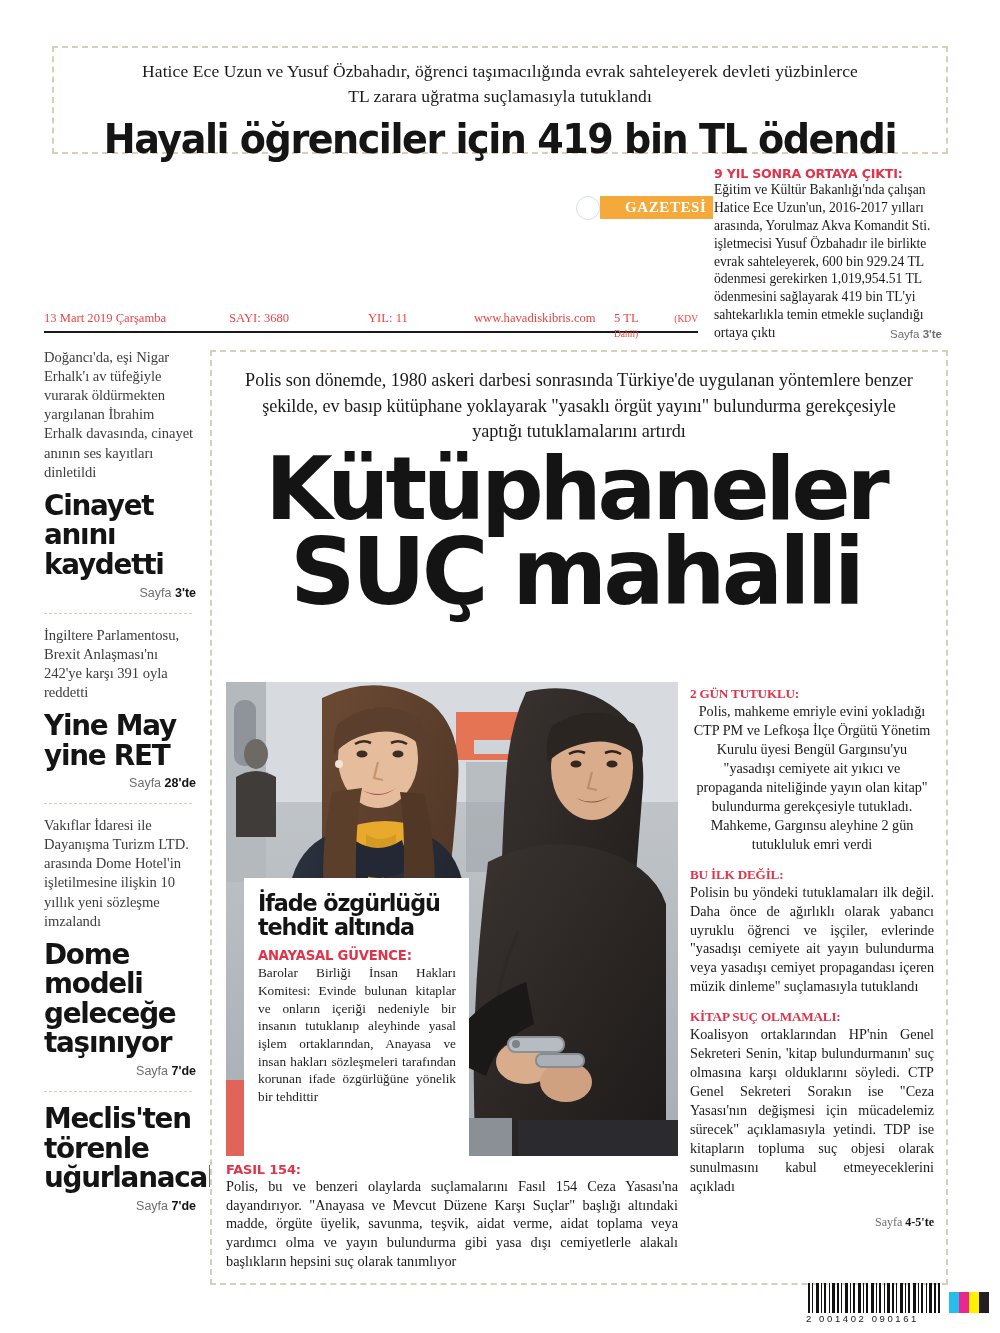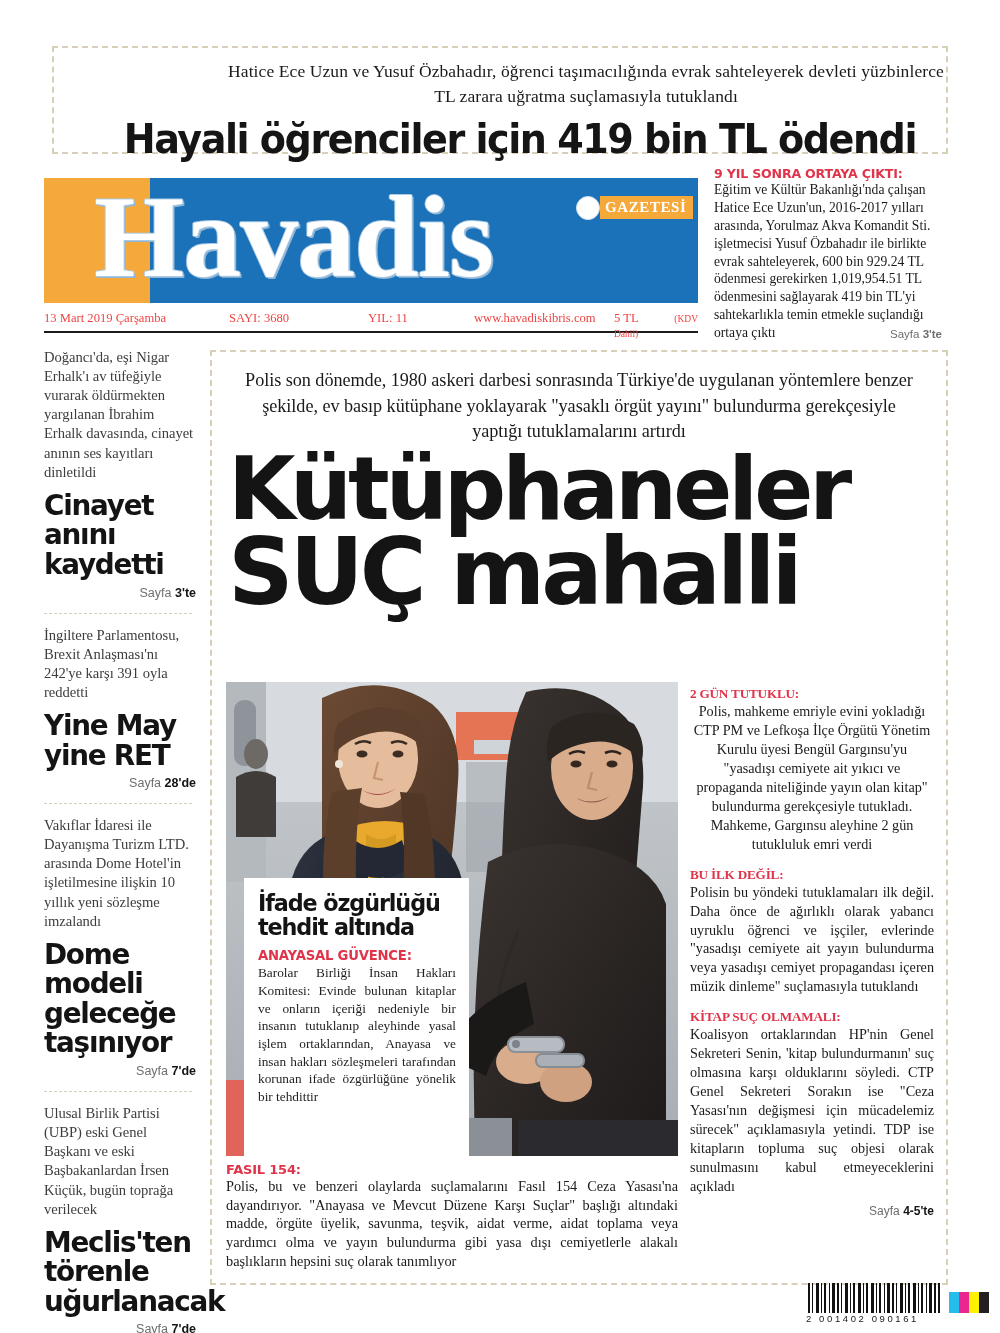--- a/index.html
+++ b/index.html
@@ -18,21 +18,21 @@
 
   
   .top-banner {
     position: absolute;
     left: 52px; top: 46px;
     width: 896px; height: 108px;
     border: 2px dashed #d8cfb8;
     background: #fff;
     display: flex;
     flex-direction: column;
-    align-items: flex-end;
+    align-items: center;
     justify-content: flex-start;
     padding-top: 11px;
   }
   .banner-kicker {
     font-family: "Liberation Serif", serif;
     font-size: 17.5px;
     line-height: 1.42;
     color: #1a1a1a;
     text-align: center;
     letter-spacing: 0.1px;
@@ -94,21 +94,21 @@
   }
   .mast-gazetesi {
     position: absolute;
     left: 600px; top: 196px;
     background: #f6a93b;
     color: #ffffff;
     font-family: "Liberation Serif", serif;
     font-weight: bold;
     font-size: 15px;
     letter-spacing: 0.6px;
-    padding: 2px 6px 2px 5px;
+    padding: 2px 6px 2px 25px;
     z-index: 5;
     line-height: 19px;
   }
   .mast-info {
     position: absolute;
     left: 44px; top: 311px;
     width: 654px; height: 22px;
     border-bottom: 2.5px solid #1a1a1a;
     display: flex;
     align-items: flex-start;
@@ -176,21 +176,21 @@
     text-align: center;
     padding: 0 10px;
     letter-spacing: -0.05px;
   }
   .main-headline {
     font-family: "DejaVu Sans", sans-serif;
     font-weight: bold;
     color: #141414;
     letter-spacing: -4px;
     line-height: 0.90;
-    text-align: left;
+    text-align: center;
     margin-top: 4px;
   }
   .mh1 { font-size: 88px; display:block; transform: scaleX(0.99); transform-origin:left;}
   .mh2 { font-size: 92px; display:block; margin-top: 4px; transform: scaleX(0.99); transform-origin:left;}
 
   
   .photo {
     position: absolute;
     left: 226px; top: 682px;
     width: 452px; height: 474px;
@@ -249,25 +249,25 @@
   .rc-body {
     font-family: "Liberation Serif", serif;
     font-size: 14.2px;
     line-height: 1.335;
     color: #1a1a1a;
     text-align: justify;
   }
   .rc-body.ctr { text-align: center; }
   .rc-block { margin-bottom: 13px; }
   .rc-page {
-    font-family: Liberation Sans, sans-serif;
+    font-family: Liberation Serif, serif;
     font-size: 12px;
     color: #6e6e6e;
     text-align: right;
-    margin-top: 8px;
+    margin-top: 19px;
   }
   .rc-page b { color:#141414; font-weight:bold; }
 
   
   .fasil {
     position: absolute;
     left: 226px; top: 1162px;
     width: 452px;
   }
   .fasil-label {
@@ -303,25 +303,20 @@
 </head>
 <body>
 
 <div class="page">
 
   <div class="top-banner">
     <div class="banner-kicker">Hatice Ece Uzun  ve Yusuf Özbahadır, öğrenci taşımacılığında evrak sahteleyerek devleti yüzbinlerce TL zarara uğratma suçlamasıyla tutuklandı</div>
     <div class="banner-headline">Hayali öğrenciler için 419 bin TL ödendi</div>
   </div>
 
-  <div class="masthead-wrap">
-    <div class="mast-orange"></div>
-    <div class="mast-blue"></div>
-    <div class="mast-title">Havadis</div>
-  </div>
   <div class="mast-dot"></div>
   <div class="mast-gazetesi">GAZETESİ</div>
 
   <div class="mast-info">
     <span class="mi" style="left:0;">13 Mart 2019 Çarşamba</span>
     <span class="mi" style="left:185px;"><b>SAYI:</b> <span>3680</span></span>
     <span class="mi" style="left:324px;"><b>YIL:</b> <span>11</span></span>
     <span class="mi" style="left:430px;">www.havadiskibris.com</span>
     <span class="mi" style="left:570px;"><b>5 TL</b> <span class="sm">(KDV Dahil)</span></span>
   </div>
@@ -349,21 +344,20 @@
     <div class="sb-rule"></div>
 
     <div class="sb-item">
       <div class="sb-lede">Vakıflar İdaresi ile Dayanışma Turizm LTD. arasında Dome Hotel'in işletilmesine ilişkin 10 yıllık yeni sözleşme imzalandı</div>
       <div class="sb-head">Dome modeli geleceğe taşınıyor</div>
       <div class="sb-page"><span>Sayfa </span><b>7'de</b></div>
     </div>
     <div class="sb-rule"></div>
 
     <div class="sb-item">
-      <div class="sb-lede">Ulusal Birlik Partisi (UBP) eski Genel Başkanı ve eski Başbakanlardan İrsen Küçük, bugün toprağa verilecek</div>
       <div class="sb-head">Meclis'ten törenle uğurlanacak</div>
       <div class="sb-page"><span>Sayfa </span><b>7'de</b></div>
     </div>
 
   </div>
 
   <div class="main-box">
     <div class="main-kicker">Polis son dönemde, 1980 askeri darbesi sonrasında Türkiye'de uygulanan yöntemlere benzer şekilde, ev basıp kütüphane yoklayarak "yasaklı örgüt yayını" bulundurma gerekçesiyle yaptığı tutuklamalarını artırdı</div>
     <div class="main-headline">
       <span class="mh1">Kütüphaneler</span>

